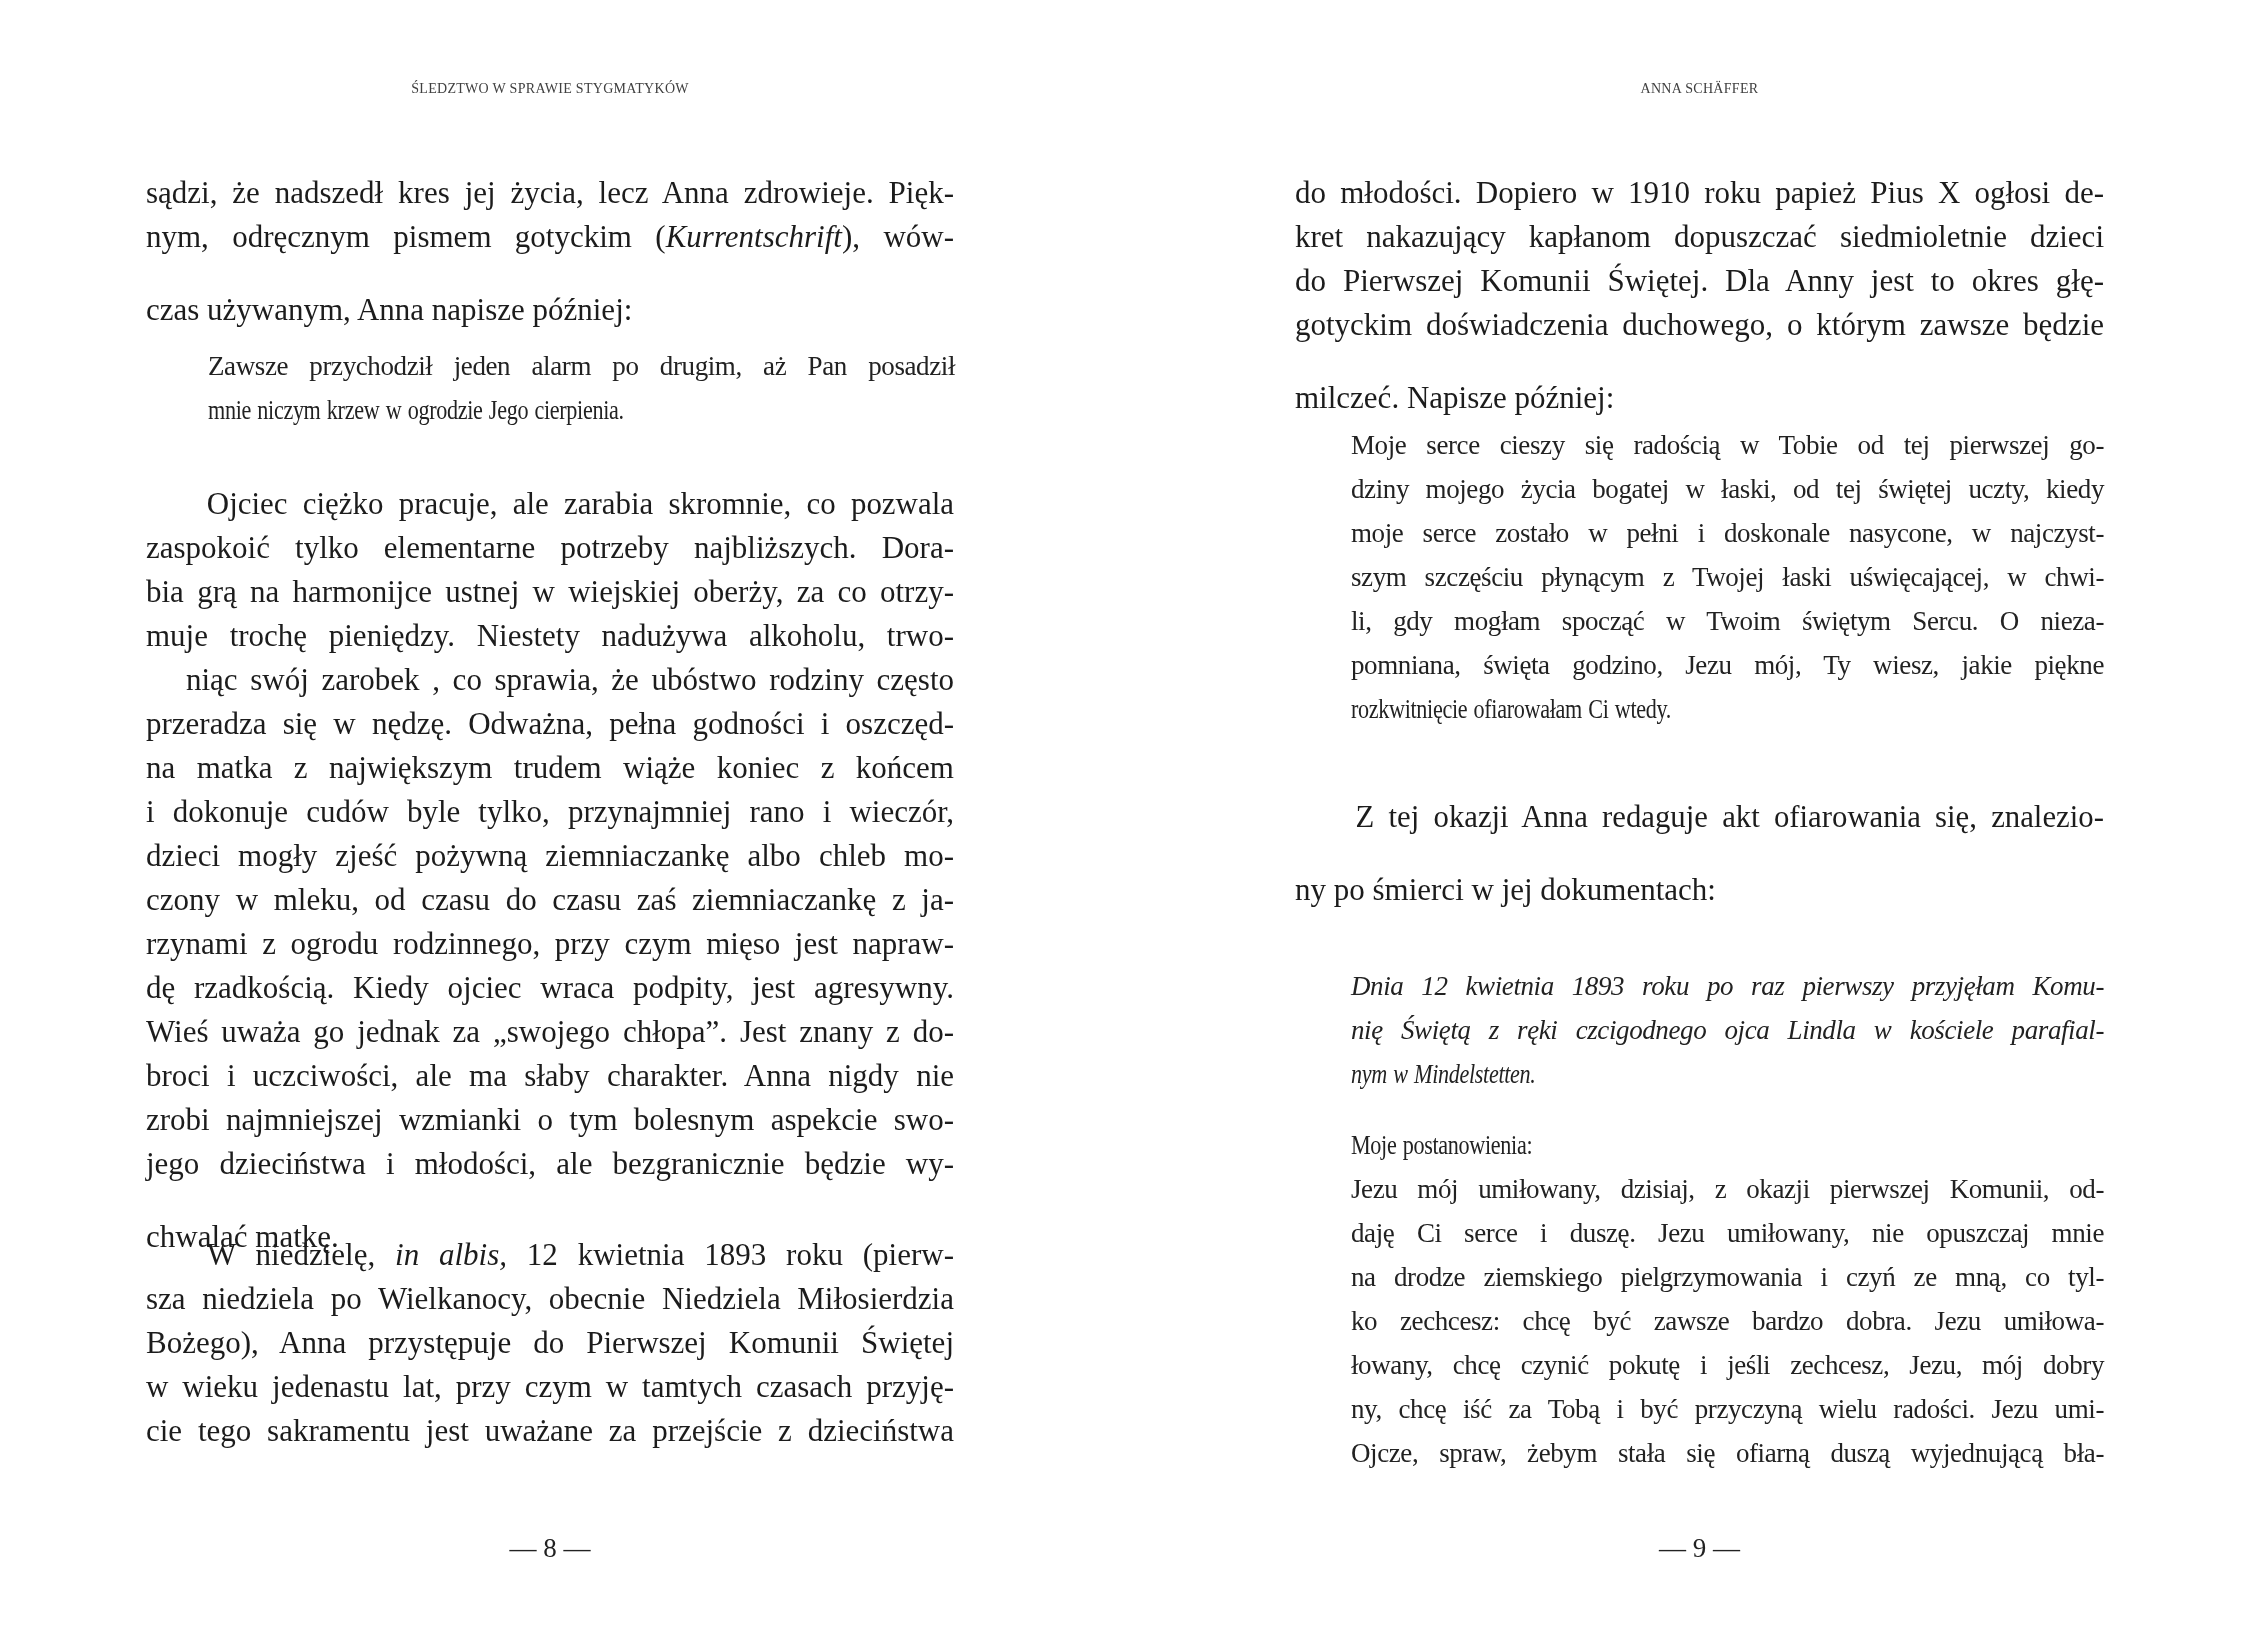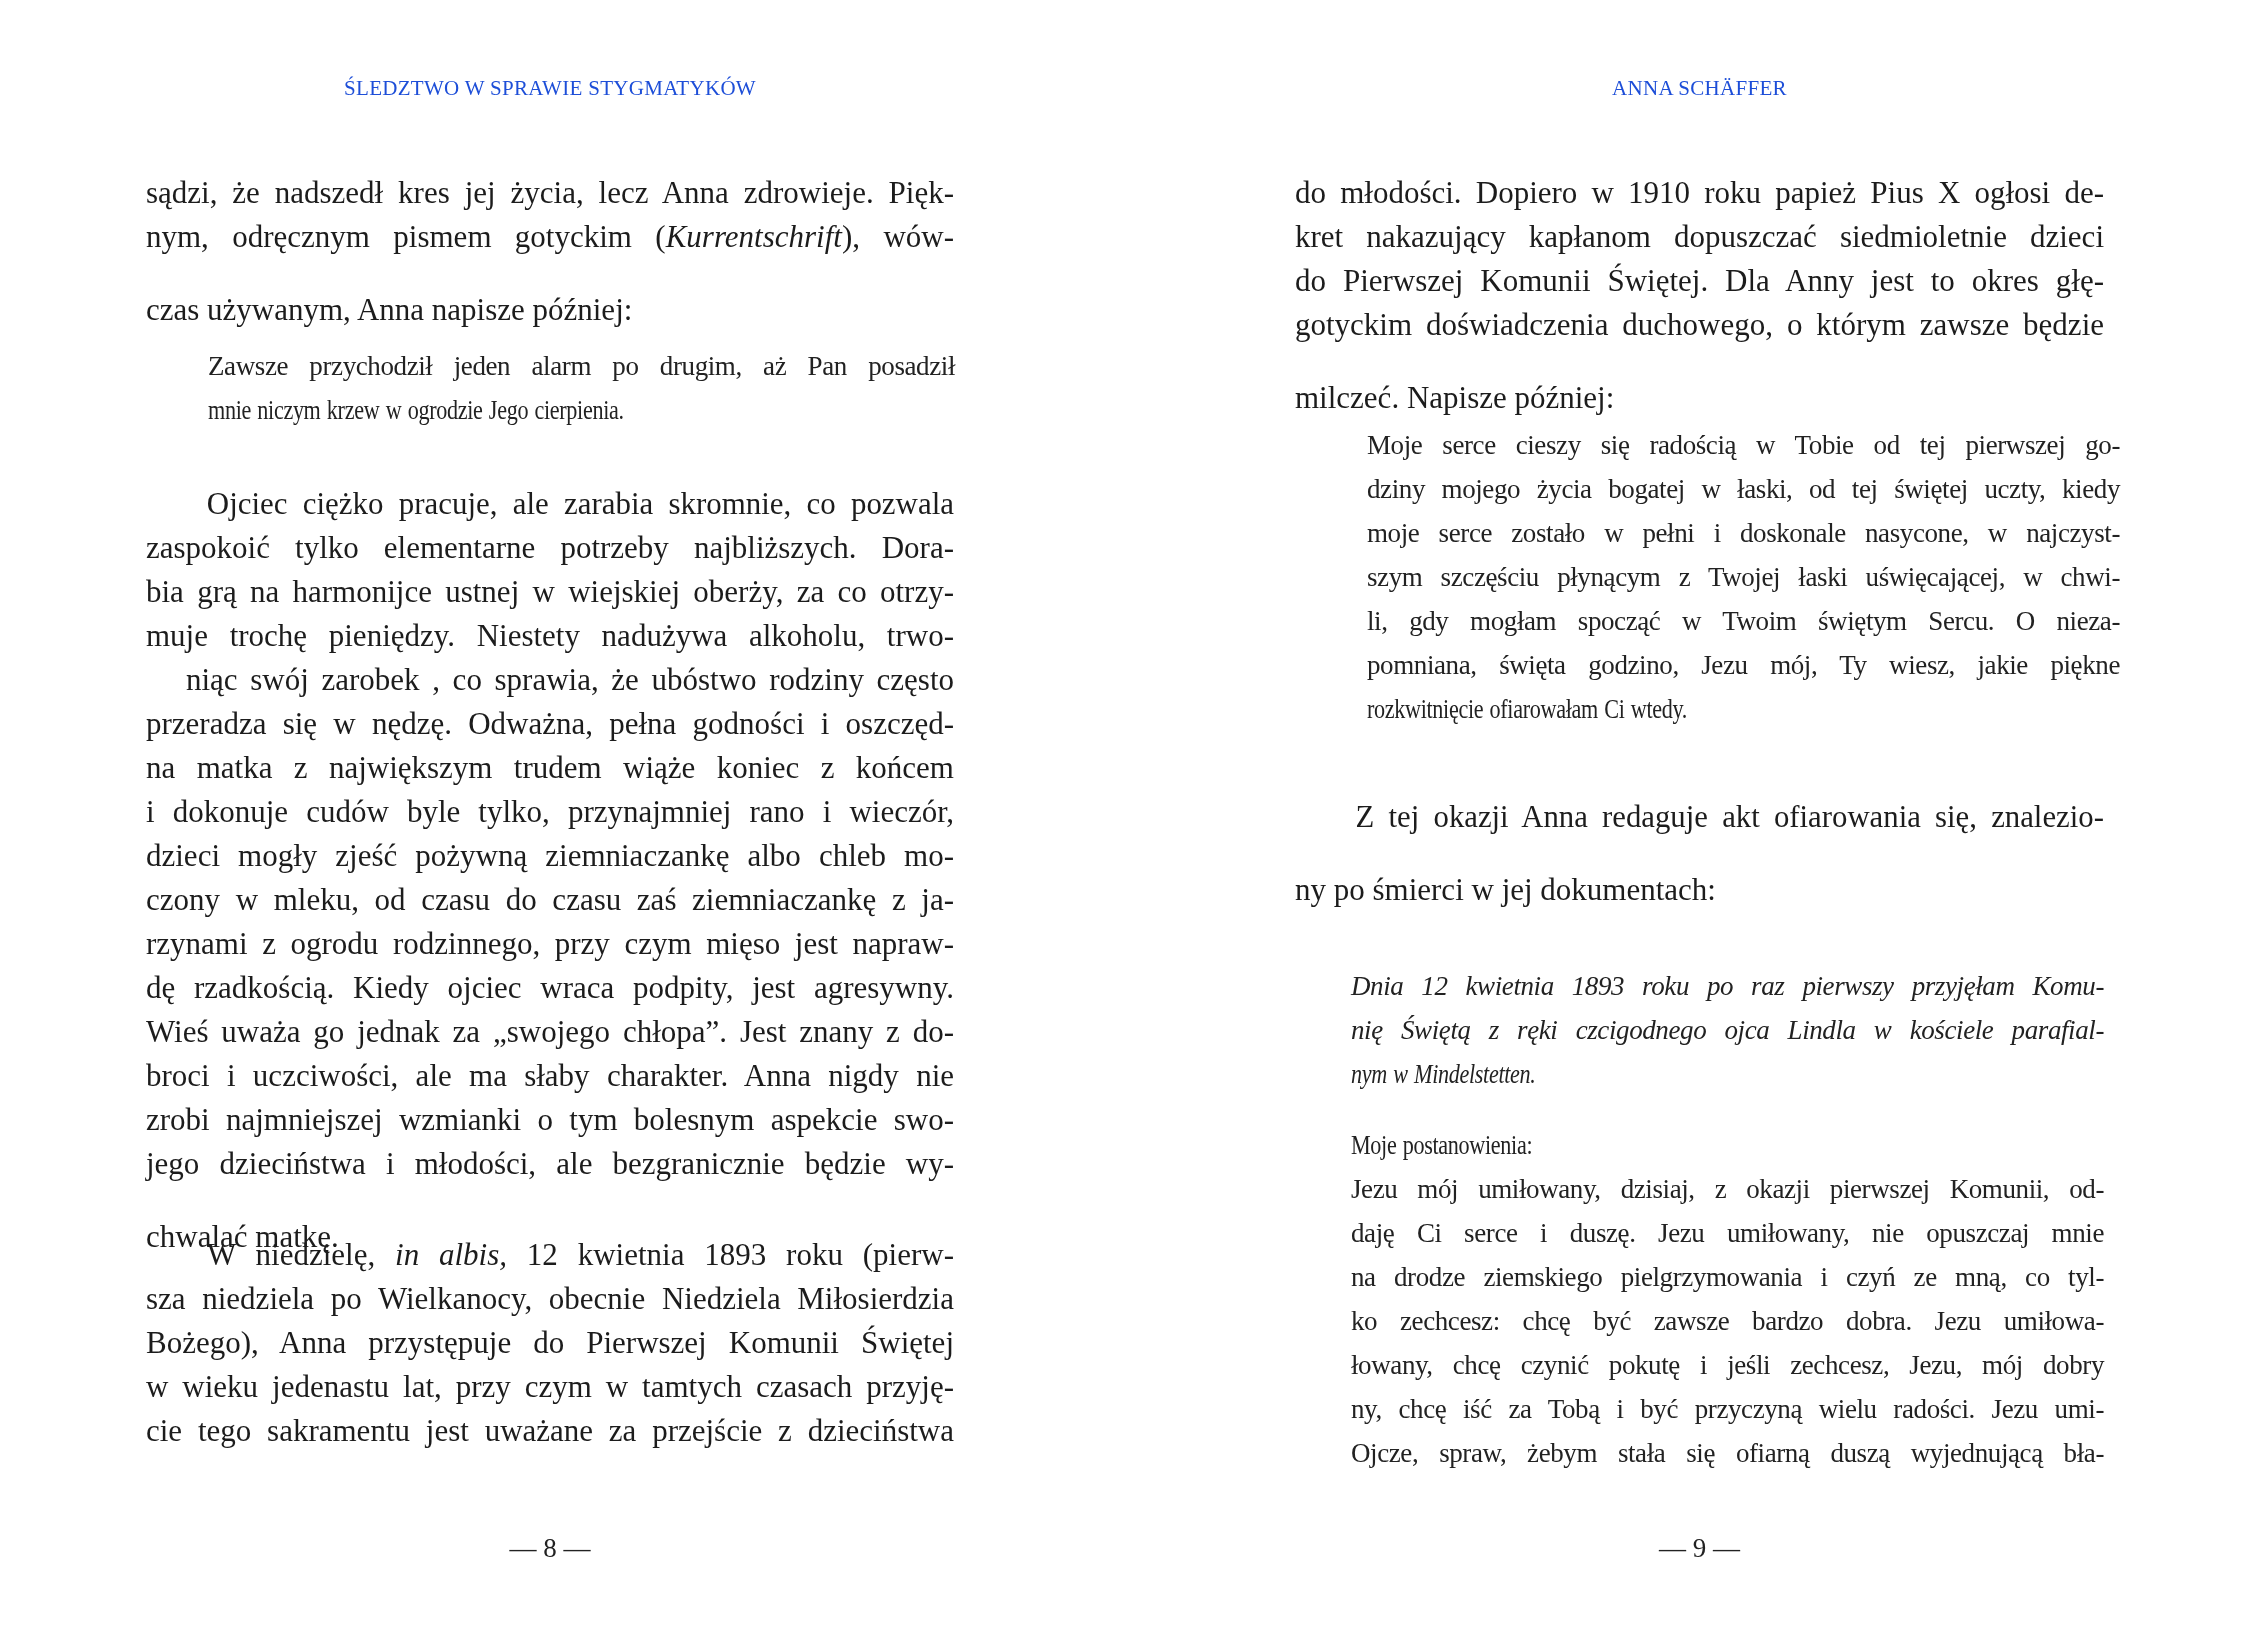--- a/index.html
+++ b/index.html
@@ -19,25 +19,25 @@
     position: absolute;
     top: 0;
     height: 1647px;
   }
   #page-left { left: 0; width: 1125px; }
   #page-right { left: 1125px; width: 1125px; }
 
   .running-head {
     position: absolute;
     top: 75px;
-    font-size: 21px;
+    font-size: 14px;
     letter-spacing: 0.3px;
     text-align: center;
     line-height: 27px;
-    color: #1d4ed8;
+    color: #404040;
     white-space: nowrap;
   }
   .folio {
     position: absolute;
     top: 1531px;
     font-size: 27px;
     text-align: center;
     line-height: 34px;
     color: #222;
     white-space: nowrap;
@@ -87,21 +87,21 @@
   #lp-folio { left: 146px; width: 808px; }
   #lp-p1 { left: 146px; top: 171px; width: 808px; }
   #lp-q1 { left: 208px; top: 344px; width: 747px; }
   #lp-p2 { left: 146px; top: 482px; width: 808px; }
   #lp-p3 { left: 146px; top: 1233px; width: 808px; }
 
   
   #rp-head { left: 170px; width: 809px; }
   #rp-folio { left: 170px; width: 809px; }
   #rp-p1 { left: 170px; top: 171px; width: 809px; }
-  #rp-q1 { left: 226px; top: 423px; width: 753px; margin-left: 16px; }
+  #rp-q1 { left: 226px; top: 423px; width: 753px; }
   #rp-p2 { left: 170px; top: 795px; width: 809px; }
   #rp-q2 { left: 226px; top: 964px; width: 753px; font-style: italic; }
   #rp-q3 { left: 226px; top: 1123px; width: 753px; }
 </style>
 </head>
 <body>
 
 <div class="page" id="page-left">
   <div class="running-head" id="lp-head">ŚLEDZTWO W SPRAWIE STYGMATYKÓW</div>
 

